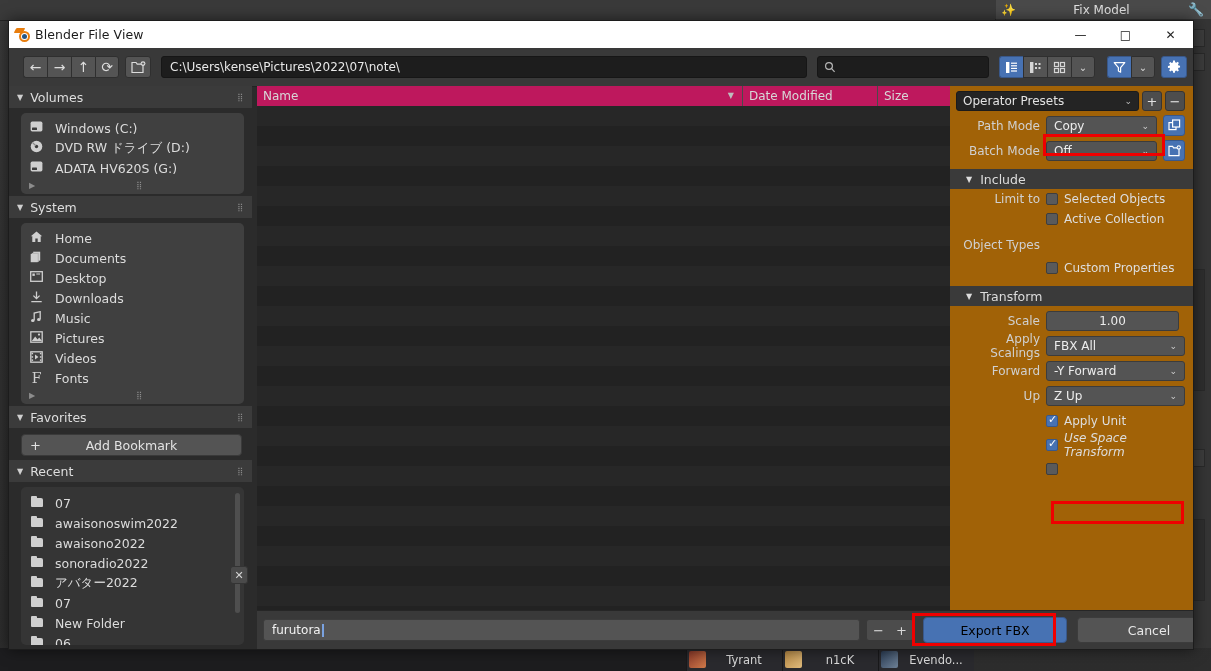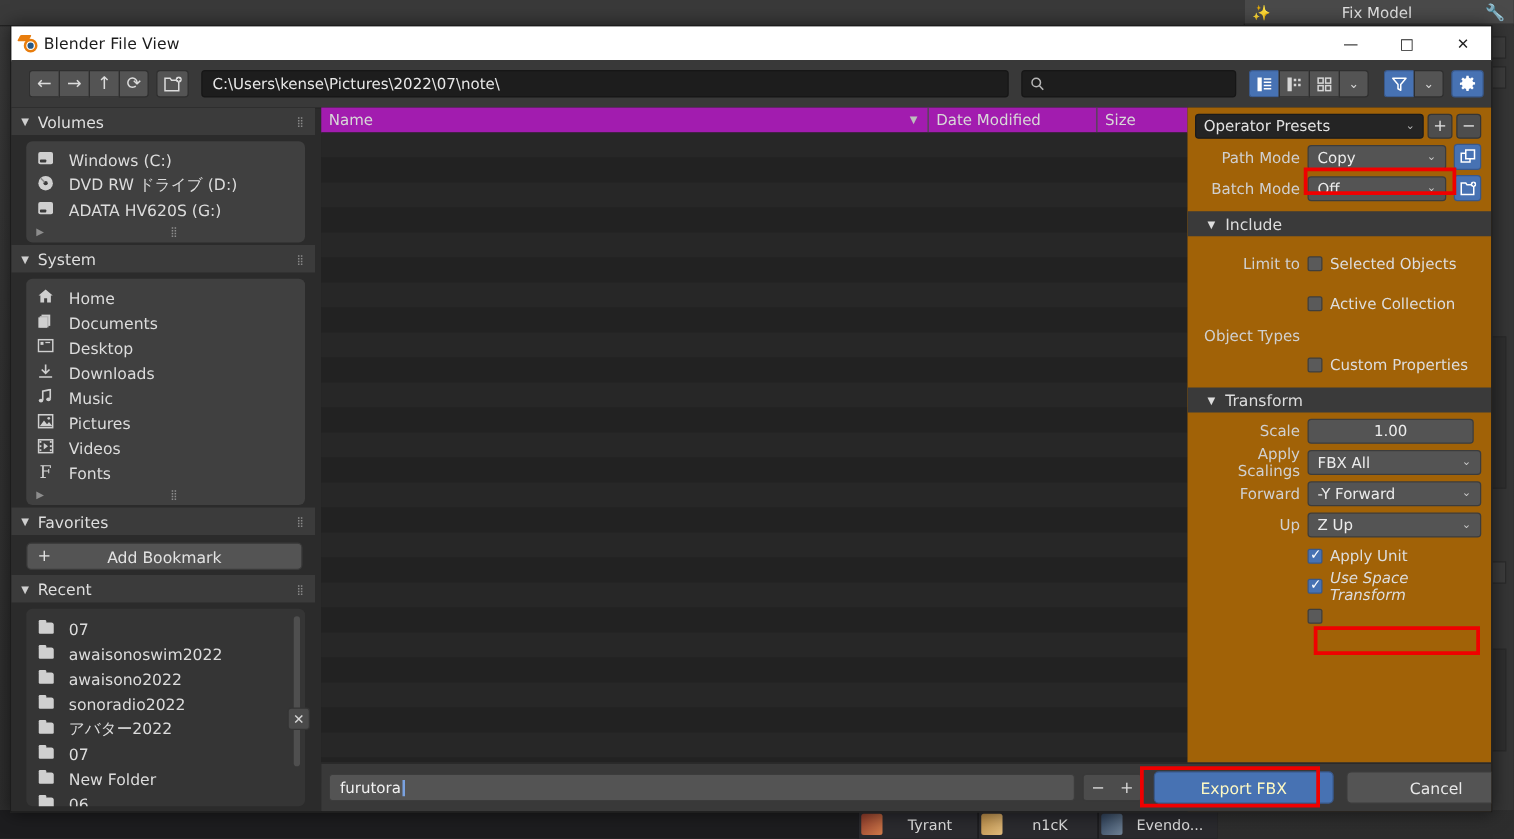--- a/index.html
+++ b/index.html
@@ -222,21 +222,21 @@
   .folder-ico:before{
     content:""; position:absolute; left:0; top:-2.5px; width:6px; height:3px;
     background:#cfcfcf; border-radius:1px 1px 0 0;
   }
 
   
   .filelist{
     position:absolute; left:248px; top:38px; right:243px; bottom:0; background:#232323;
   }
   .fl-header{
-    height:20px; background:#a21caf; display:flex; 
+    height:20px; background:#be185d; display:flex; 
     border-bottom:1px solid #1e1e1e; color:#d8d8d8; font-size:12px;
   }
   .fl-col{ display:flex; align-items:center; height:20px; padding-left:6px; box-sizing:border-box;}
   .fl-col.name{ width:486px; border-right:1px solid #4a4a4a; position:relative;}
   .fl-col.name .sorttri{ position:absolute; right:8px; top:5px; font-size:8px; color:#bdbdbd;}
   .fl-col.date{ width:135px; border-right:1px solid #4a4a4a;}
   .fl-col.size{ flex:1; }
   .fl-rows{ position:absolute; left:0; top:20px; right:0; bottom:0; }
   .fl-row{ height:20px; }
   .fl-row.odd{ background:#272727; }
@@ -278,21 +278,21 @@
     width:22px; height:21px; background:#4772b3; border:1px solid #39588a; border-radius:3px;
     display:flex; align-items:center; justify-content:center; color:#fff; font-size:12px;
     box-sizing:border-box; flex:0 0 auto;
   }
   .rp-section{
     height:20px; background:#3a3a3a; display:flex; align-items:center;
     padding-left:16px; margin-top:8px; color:#dddddd; font-size:12.5px; gap:8px;
   }
   .rp-section .tri{ font-size:8px; }
   .rp-check-row{
-    display:flex; align-items:center; height:20px; margin:12px 8px 0 6px; gap:6px;
+    display:flex; align-items:center; height:20px; margin:0 8px 0 6px; gap:6px;
   }
   .rp-check-row .spacer{ width:84px; flex:0 0 auto; }
   .chk{
     width:12px; height:12px; border-radius:2px; background:#5a5a5a; border:1px solid #3e3e3e;
     box-sizing:border-box; flex:0 0 auto;
   }
   .chk.on{ background:#4772b3; border-color:#39588a; position:relative;}
   .chk.on:after{
     content:"✓"; position:absolute; left:1px; top:-3px; font-size:11px; color:#fff; line-height:14px;
   }
@@ -322,21 +322,21 @@
   .caret{ display:inline-block; width:2px; height:13px; background:#7aa2e0; margin-left:1px;}
   .stepgroup{
     position:absolute; left:609px; top:8px; width:48px; height:22px;
     background:#4c4c4c; border:1px solid #393939; border-radius:3px; display:flex;
     box-sizing:border-box;
   }
   .stepgroup div{ flex:1; display:flex; align-items:center; justify-content:center; color:#d8d8d8; font-size:13px;}
   .exportbtn{
     position:absolute; left:666px; top:6px; width:144px; height:26px;
     background:#4772b3; border:1px solid #39588a; border-radius:4px;
-    display:flex; align-items:center; justify-content:center; color:#fef9c3; font-size:12.5px;
+    display:flex; align-items:center; justify-content:center; color:#000000; font-size:12.5px;
     box-sizing:border-box;
   }
   .cancelbtn{
     position:absolute; left:820px; top:6px; width:144px; height:26px;
     background:#545454; border:1px solid #3c3c3c; border-radius:4px;
     display:flex; align-items:center; justify-content:center; color:#e8e8e8; font-size:12.5px;
     box-sizing:border-box;
   }
 
   

